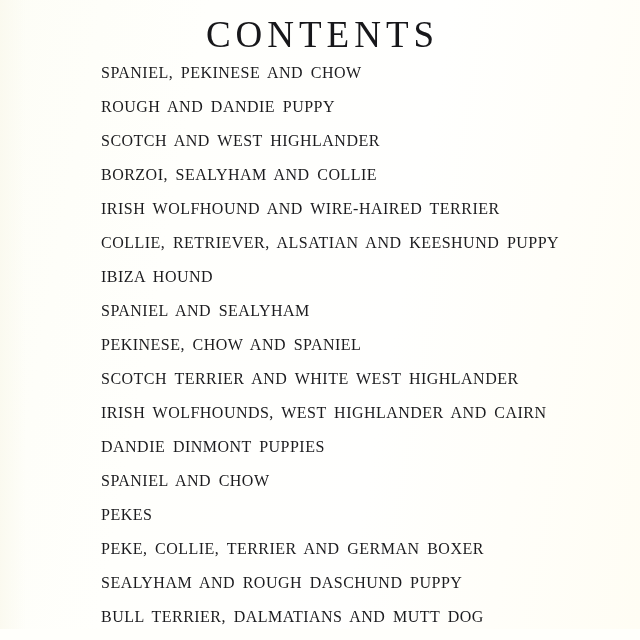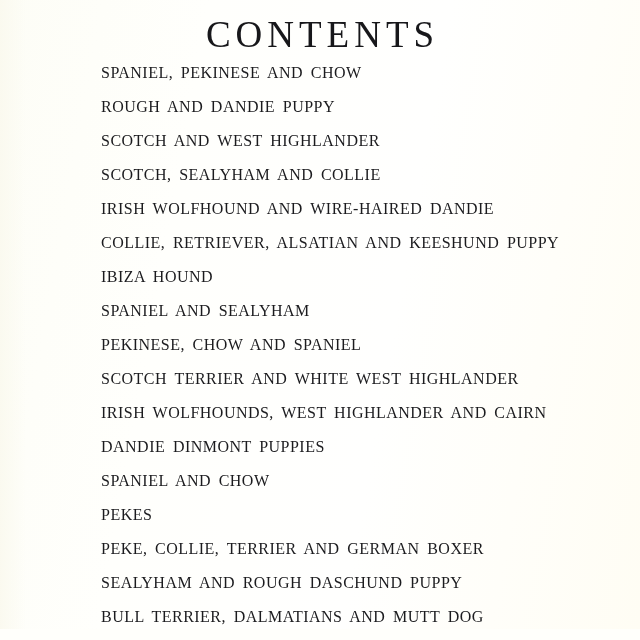--- a/index.html
+++ b/index.html
@@ -87,22 +87,22 @@
 <body>
 
 <div class="page">
 
   <h1 class="page-title">CONTENTS</h1>
 
   <ul class="contents-list">
     <li class="contents-item">SPANIEL, PEKINESE AND CHOW</li>
     <li class="contents-item">ROUGH AND DANDIE PUPPY</li>
     <li class="contents-item">SCOTCH AND WEST HIGHLANDER</li>
-    <li class="contents-item">SCOTCH, SEALYHAM AND COLLIE</li>
-    <li class="contents-item">IRISH WOLFHOUND AND WIRE-HAIRED DANDIE</li>
+    <li class="contents-item">BORZOI, SEALYHAM AND COLLIE</li>
+    <li class="contents-item">IRISH WOLFHOUND AND WIRE-HAIRED TERRIER</li>
     <li class="contents-item">COLLIE, RETRIEVER, ALSATIAN AND KEESHUND PUPPY</li>
     <li class="contents-item">IBIZA HOUND</li>
     <li class="contents-item">SPANIEL AND SEALYHAM</li>
     <li class="contents-item">PEKINESE, CHOW AND SPANIEL</li>
     <li class="contents-item">SCOTCH TERRIER AND WHITE WEST HIGHLANDER</li>
     <li class="contents-item">IRISH WOLFHOUNDS, WEST HIGHLANDER AND CAIRN</li>
     <li class="contents-item">DANDIE DINMONT PUPPIES</li>
     <li class="contents-item">SPANIEL AND CHOW</li>
     <li class="contents-item">PEKES</li>
     <li class="contents-item">PEKE, COLLIE, TERRIER AND GERMAN BOXER</li>

